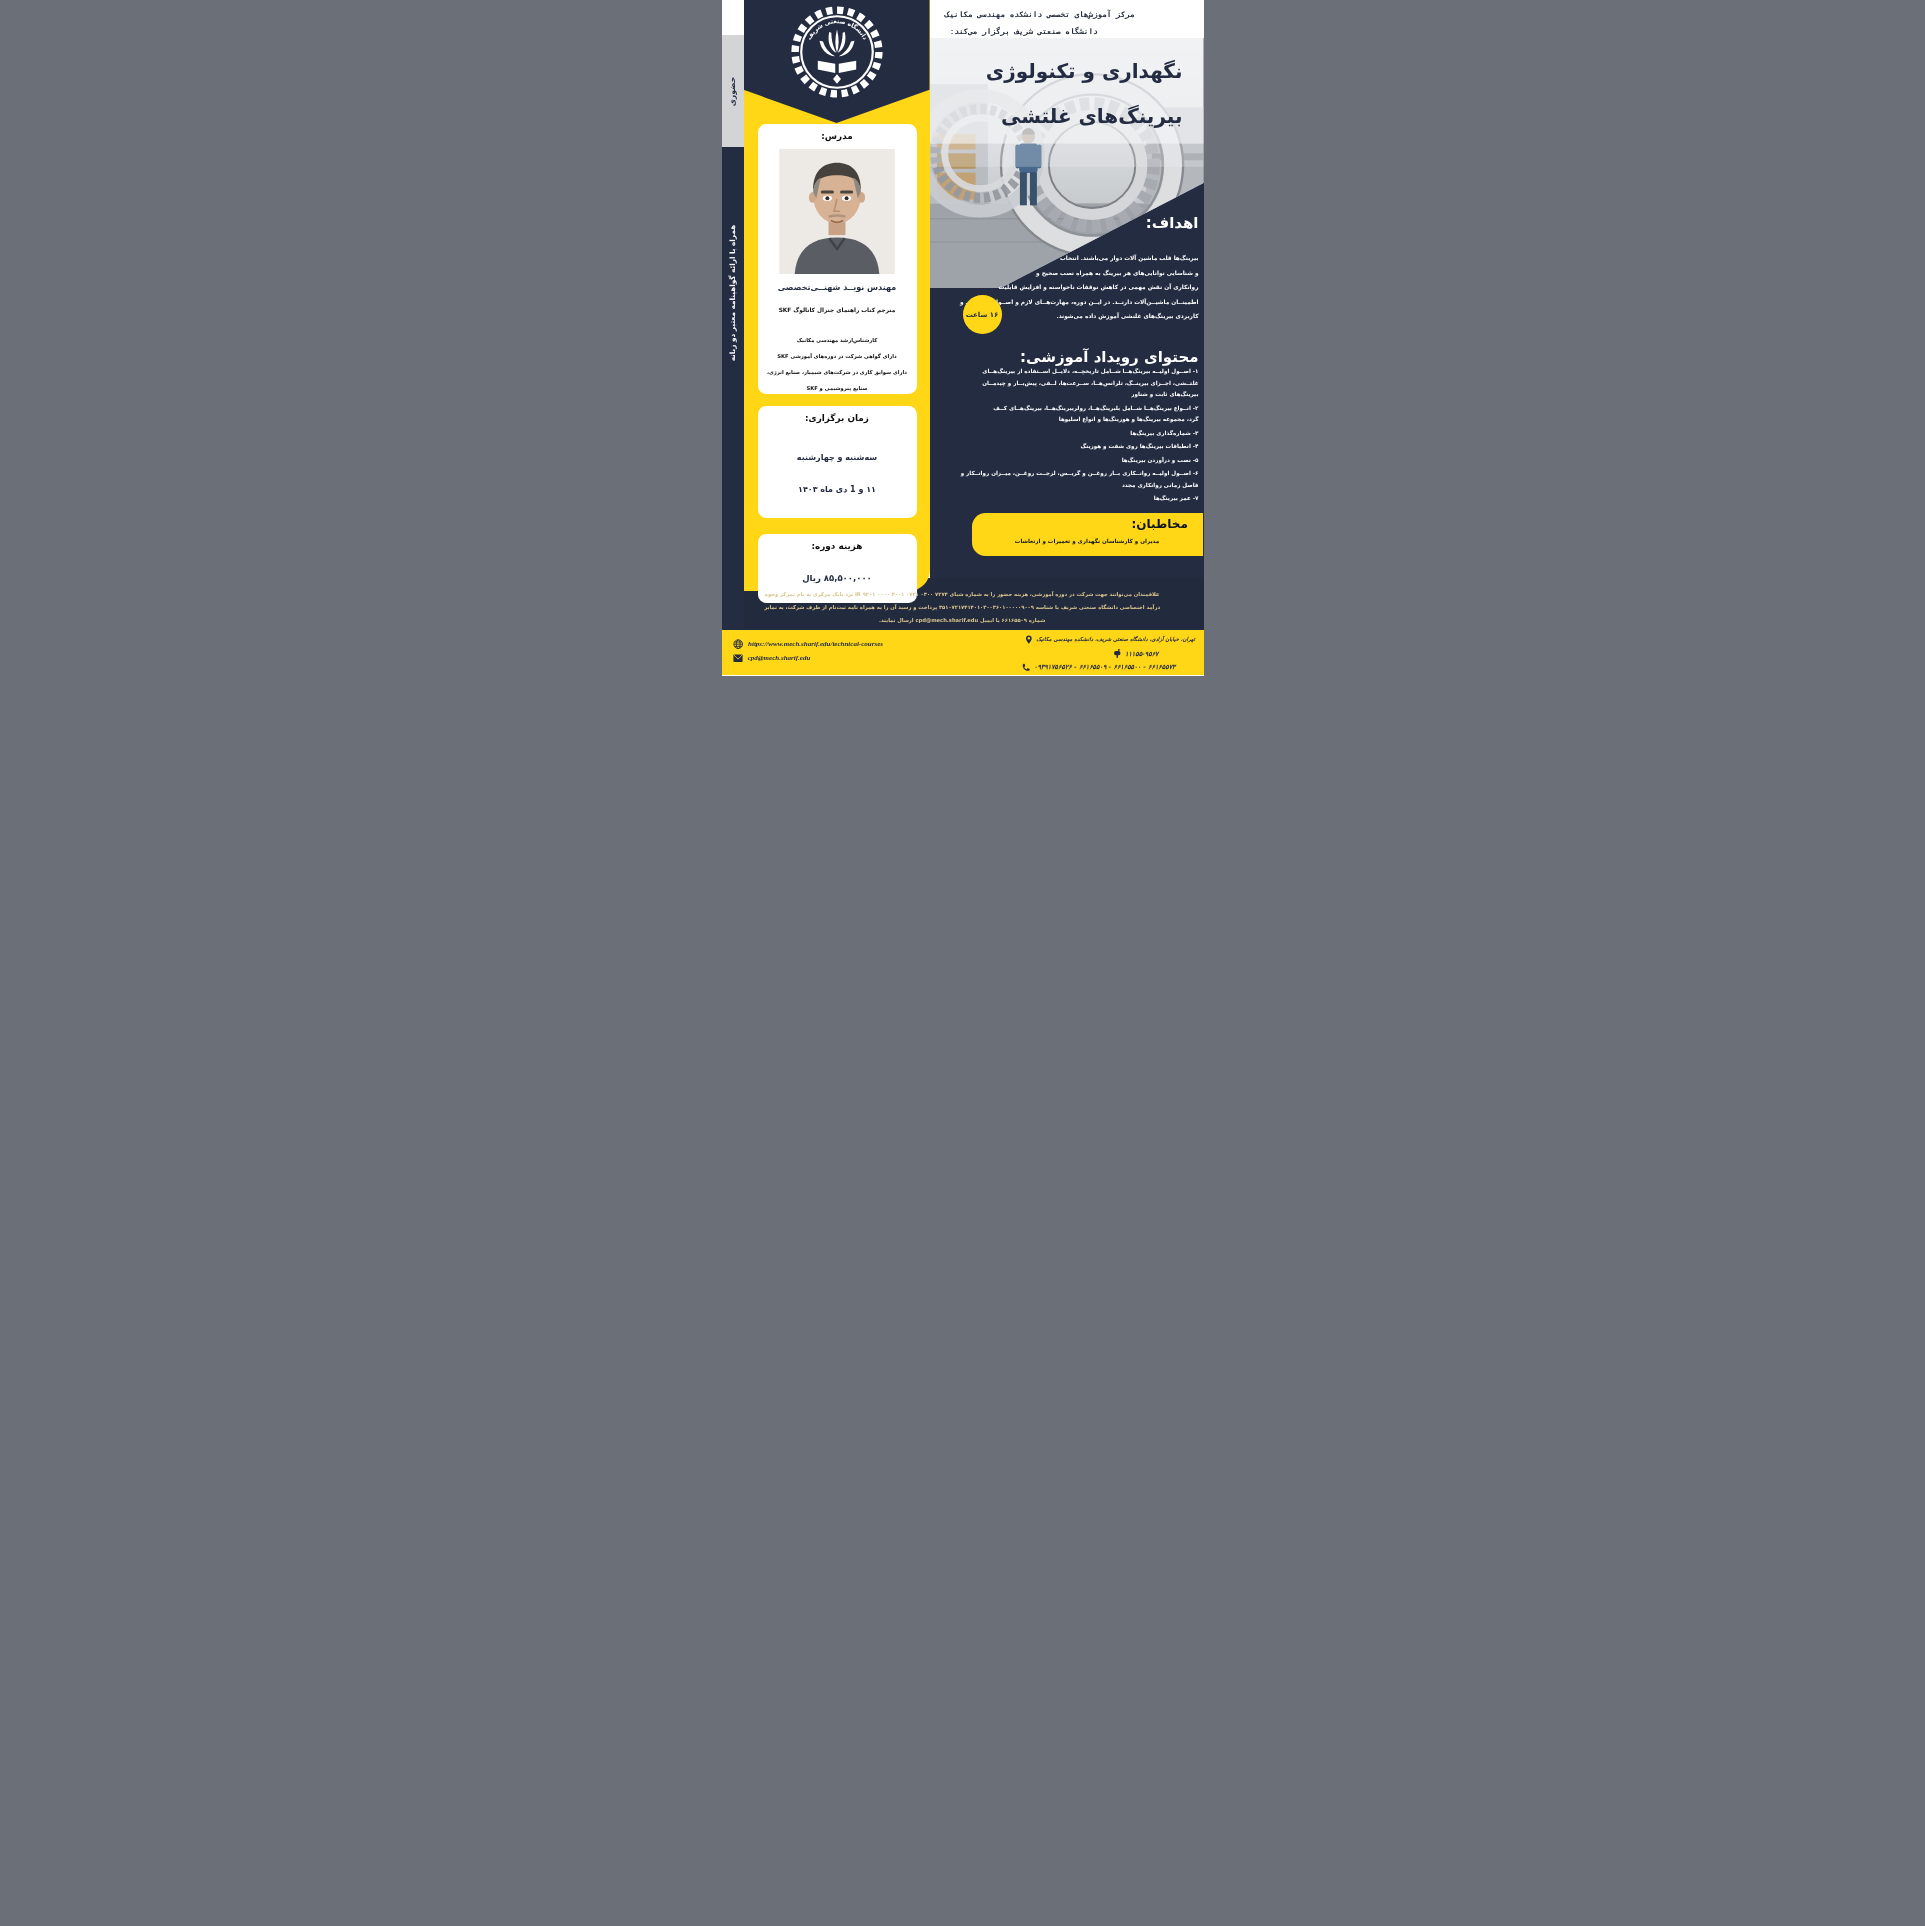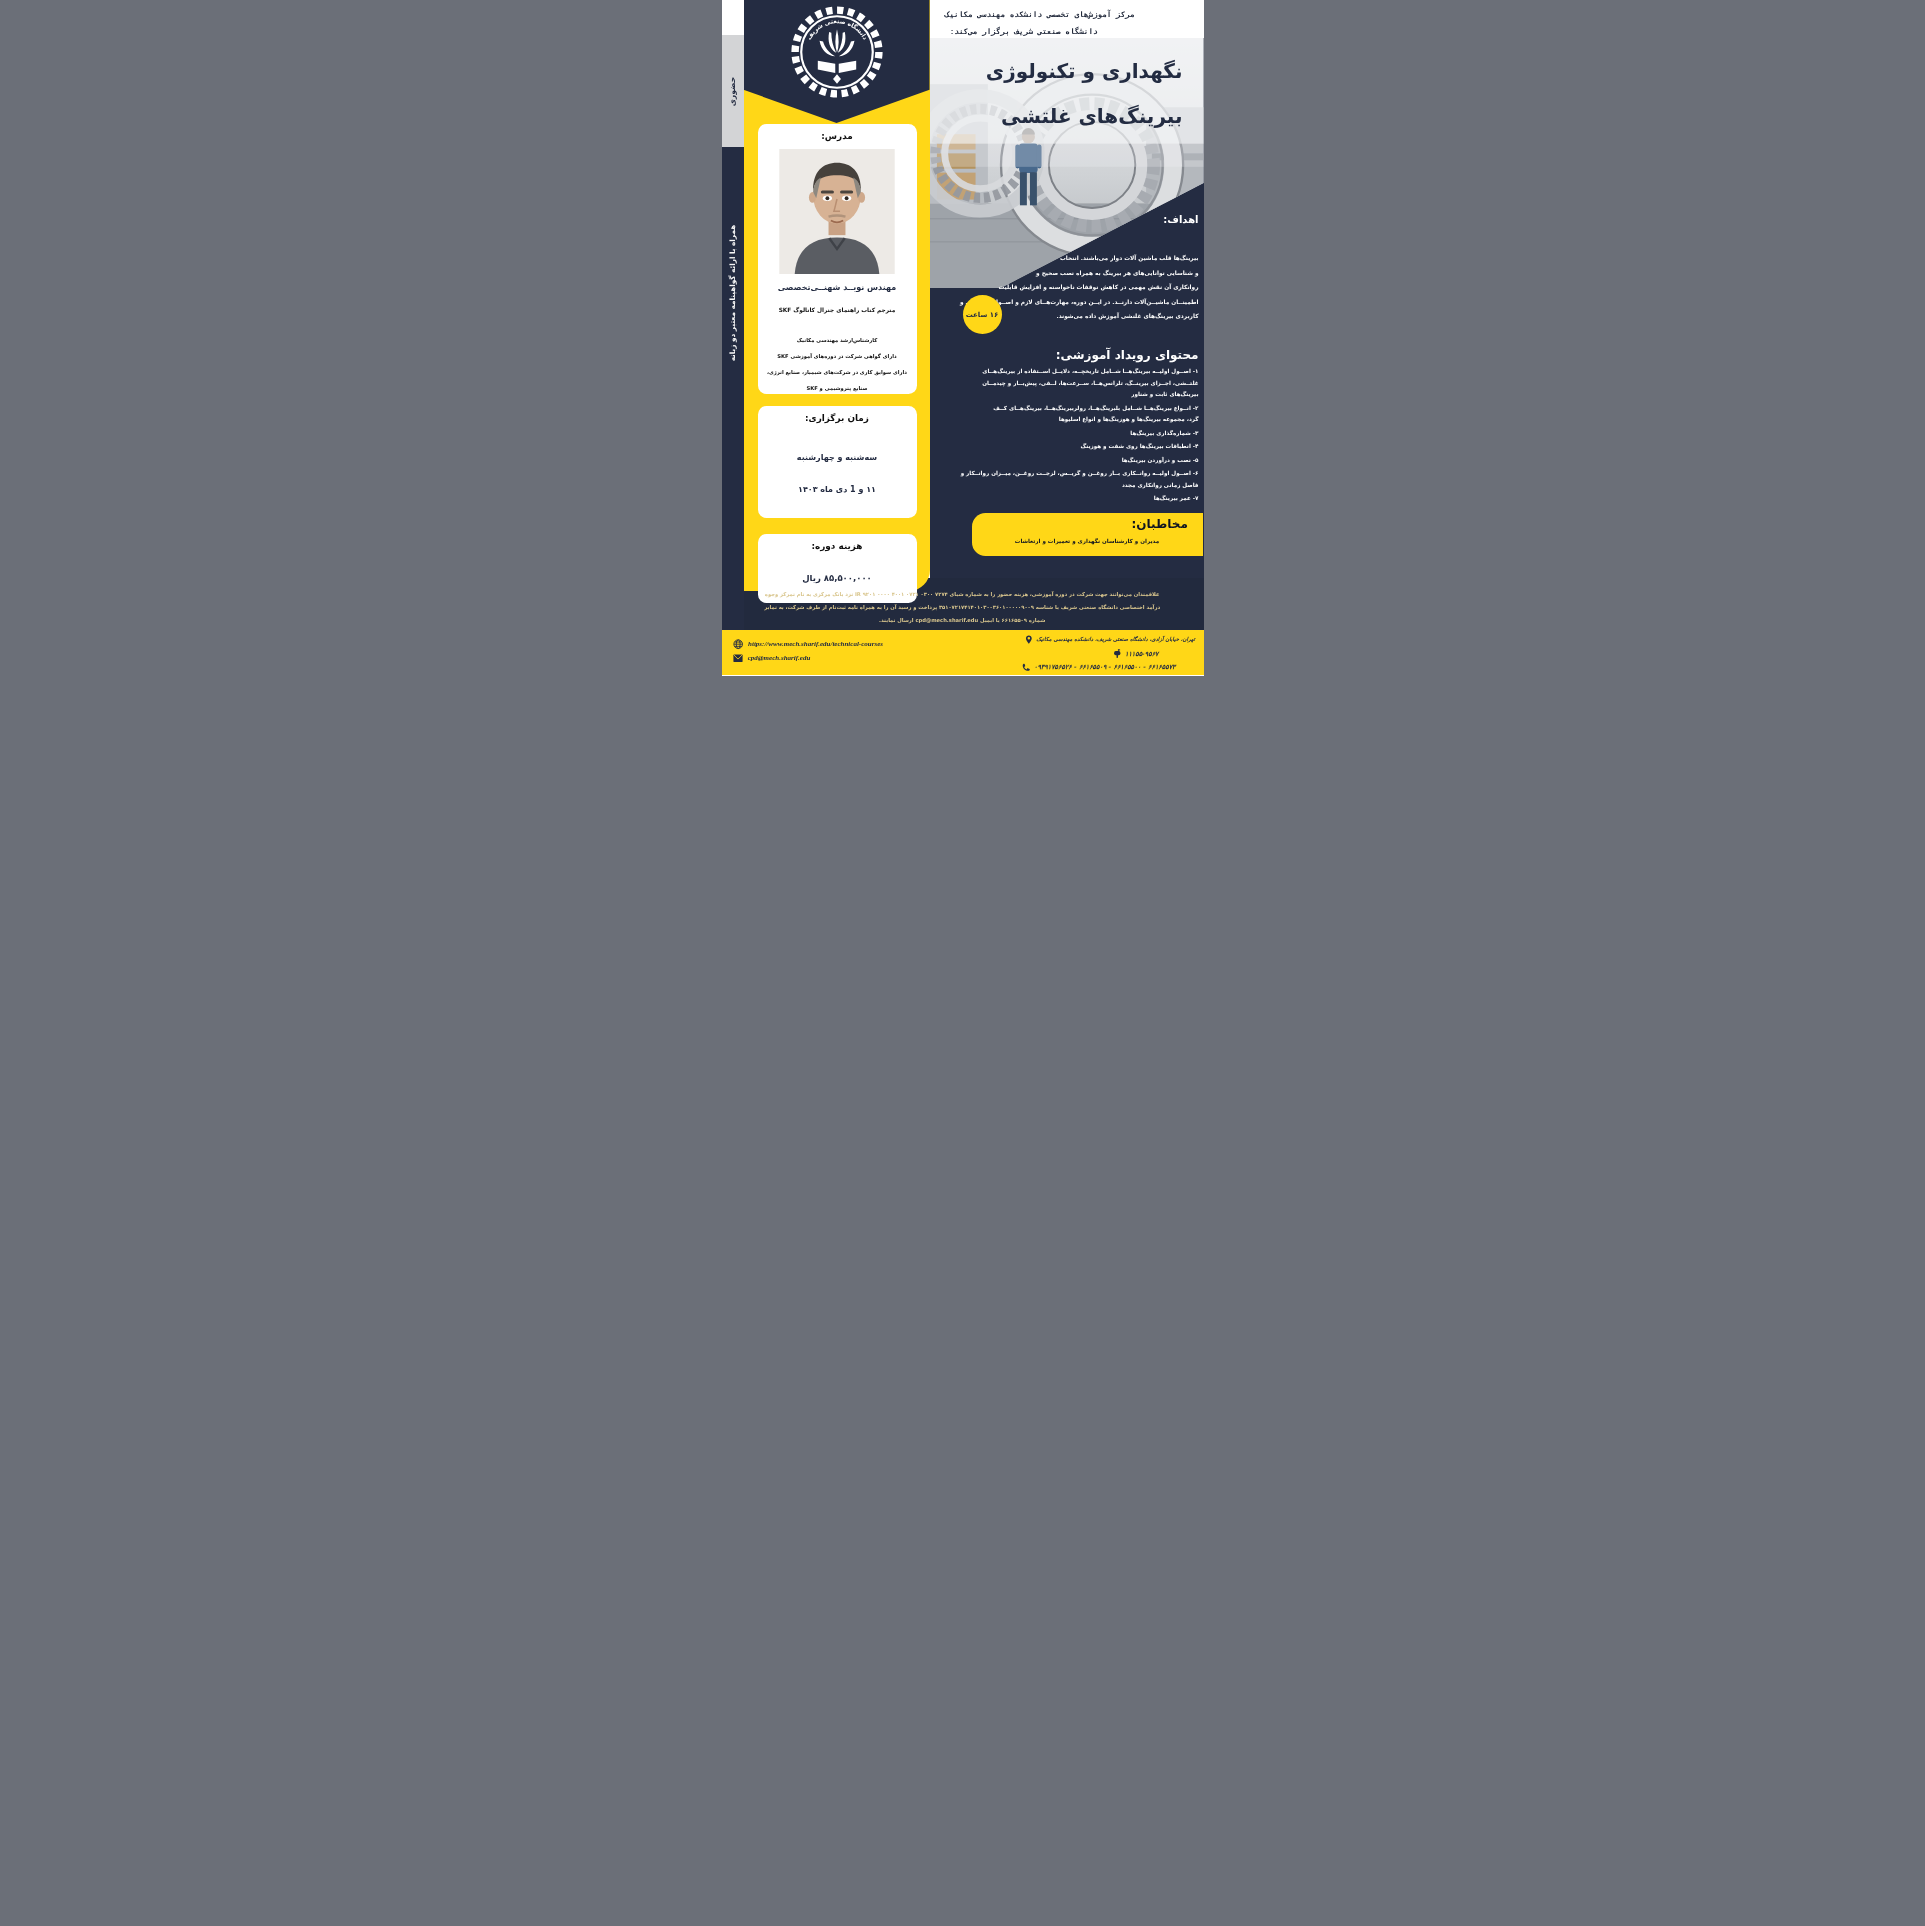--- a/index.html
+++ b/index.html
@@ -22,26 +22,26 @@
   .banner svg{position:absolute;left:50%;top:3.9px;transform:translateX(-50%);}
   
   .photo{left:208px;top:38px;width:274px;height:250px;z-index:3;
     clip-path:polygon(0 0,100% 0,100% 58%,26% 100%,0 100%);}
   .photo svg{display:block;width:274px;height:250px;}
   .hero-title{left:216px;top:49px;width:245px;z-index:5;text-align:right;direction:rtl;
     color:#232c42;font-weight:bold;font-size:20px;line-height:45px;}
   
   .rtl{direction:rtl;}
   .sec-head{color:#ffffff;font-weight:bold;text-align:right;z-index:5;}
-  .goals-head{left:216px;top:214px;width:261px;font-size:10px;}
+  .goals-head{left:216px;top:214px;width:261px;font-size:15px;}
   .goals-lines{left:210px;top:251px;width:267px;z-index:5;color:#fff;
     font-size:5.8px;font-weight:bold;text-align:right;line-height:14.6px;}
   .badge16{left:241px;top:295px;width:39px;height:39px;border-radius:50%;background:#ffd717;z-index:5;
     display:flex;align-items:center;justify-content:center;color:#242c42;font-weight:bold;font-size:7px;direction:rtl;}
-  .content-head{left:216px;top:348px;width:261px;font-size:12px;}
+  .content-head{left:216px;top:348px;width:261px;font-size:15px;}
   .content-list{left:210px;top:366px;width:267px;z-index:5;color:#fff;
     font-size:5.6px;font-weight:bold;text-align:right;line-height:11.6px;}
   .content-list .item-start{margin-top:1.9px;}
   .audience{left:250px;top:513px;width:231px;height:43px;background:#ffd717;z-index:5;
     border-radius:13.5px 0 0 13.5px;direction:rtl;color:#101522;}
   .audience .a-head{position:absolute;right:14.6px;top:3.9px;font-size:12px;font-weight:bold;}
   .audience .a-text{position:absolute;right:0;left:0;top:25px;text-align:center;font-size:5.6px;font-weight:bold;}
   
   .payment{left:7.7px;top:581px;width:466px;z-index:5;text-align:center;direction:rtl;
     color:#d9c68e;font-size:5.2px;font-weight:bold;line-height:13px;padding-top:7px;}

